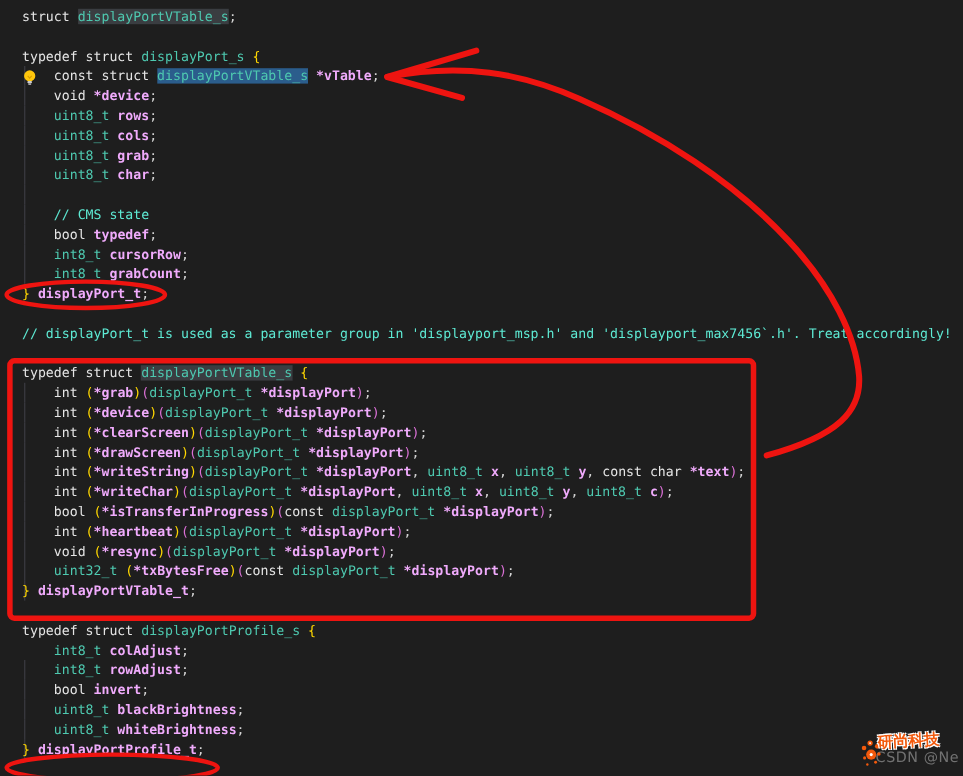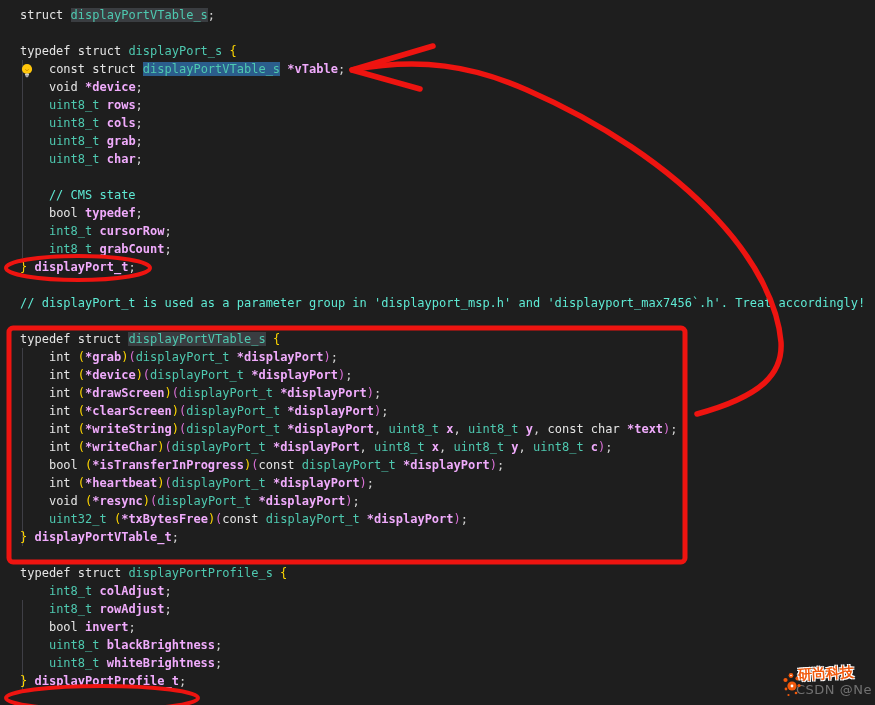--- a/index.html
+++ b/index.html
@@ -95,22 +95,22 @@
       <div class="code-line"><span class="tk-p">    </span><span class="tk-k">bool </span><span class="tk-m">typedef</span><span class="tk-p">;</span></div>
       <div class="code-line"><span class="tk-p">    </span><span class="tk-t">int8_t </span><span class="tk-m">cursorRow</span><span class="tk-p">;</span></div>
       <div class="code-line"><span class="tk-p">    </span><span class="tk-t">int8_t </span><span class="tk-m">grabCount</span><span class="tk-p">;</span></div>
       <div class="code-line"><span class="tk-b1">} </span><span class="tk-m">displayPort_t</span><span class="tk-p">;</span></div>
       <div class="code-line"></div>
       <div class="code-line"><span class="tk-c">// displayPort_t is used as a parameter group in 'displayport_msp.h' and 'displayport_max7456`.h'. Treat accordingly!</span></div>
       <div class="code-line"></div>
       <div class="code-line"><span class="tk-k">typedef struct </span><span class="tk-th">displayPortVTable_s</span><span class="tk-p"> </span><span class="tk-b1">{</span></div>
       <div class="code-line"><span class="tk-p">    </span><span class="tk-k">int </span><span class="tk-b1">(</span><span class="tk-m">*grab</span><span class="tk-b1">)</span><span class="tk-b2">(</span><span class="tk-t">displayPort_t</span><span class="tk-m"> *displayPort</span><span class="tk-b2">)</span><span class="tk-p">;</span></div>
       <div class="code-line"><span class="tk-p">    </span><span class="tk-k">int </span><span class="tk-b1">(</span><span class="tk-m">*device</span><span class="tk-b1">)</span><span class="tk-b2">(</span><span class="tk-t">displayPort_t</span><span class="tk-m"> *displayPort</span><span class="tk-b2">)</span><span class="tk-p">;</span></div>
+      <div class="code-line"><span class="tk-p">    </span><span class="tk-k">int </span><span class="tk-b1">(</span><span class="tk-m">*clearScreen</span><span class="tk-b1">)</span><span class="tk-b2">(</span><span class="tk-t">displayPort_t</span><span class="tk-m"> *displayPort</span><span class="tk-b2">)</span><span class="tk-p">;</span></div>
       <div class="code-line"><span class="tk-p">    </span><span class="tk-k">int </span><span class="tk-b1">(</span><span class="tk-m">*drawScreen</span><span class="tk-b1">)</span><span class="tk-b2">(</span><span class="tk-t">displayPort_t</span><span class="tk-m"> *displayPort</span><span class="tk-b2">)</span><span class="tk-p">;</span></div>
-      <div class="code-line"><span class="tk-p">    </span><span class="tk-k">int </span><span class="tk-b1">(</span><span class="tk-m">*clearScreen</span><span class="tk-b1">)</span><span class="tk-b2">(</span><span class="tk-t">displayPort_t</span><span class="tk-m"> *displayPort</span><span class="tk-b2">)</span><span class="tk-p">;</span></div>
       <div class="code-line"><span class="tk-p">    </span><span class="tk-k">int </span><span class="tk-b1">(</span><span class="tk-m">*writeString</span><span class="tk-b1">)</span><span class="tk-b2">(</span><span class="tk-t">displayPort_t</span><span class="tk-m"> *displayPort</span><span class="tk-p">, </span><span class="tk-t">uint8_t</span><span class="tk-m"> x</span><span class="tk-p">, </span><span class="tk-t">uint8_t</span><span class="tk-m"> y</span><span class="tk-p">, </span><span class="tk-k">const char</span><span class="tk-m"> *text</span><span class="tk-b2">)</span><span class="tk-p">;</span></div>
       <div class="code-line"><span class="tk-p">    </span><span class="tk-k">int </span><span class="tk-b1">(</span><span class="tk-m">*writeChar</span><span class="tk-b1">)</span><span class="tk-b2">(</span><span class="tk-t">displayPort_t</span><span class="tk-m"> *displayPort</span><span class="tk-p">, </span><span class="tk-t">uint8_t</span><span class="tk-m"> x</span><span class="tk-p">, </span><span class="tk-t">uint8_t</span><span class="tk-m"> y</span><span class="tk-p">, </span><span class="tk-t">uint8_t</span><span class="tk-m"> c</span><span class="tk-b2">)</span><span class="tk-p">;</span></div>
       <div class="code-line"><span class="tk-p">    </span><span class="tk-k">bool </span><span class="tk-b1">(</span><span class="tk-m">*isTransferInProgress</span><span class="tk-b1">)</span><span class="tk-b2">(</span><span class="tk-k">const </span><span class="tk-t">displayPort_t</span><span class="tk-m"> *displayPort</span><span class="tk-b2">)</span><span class="tk-p">;</span></div>
       <div class="code-line"><span class="tk-p">    </span><span class="tk-k">int </span><span class="tk-b1">(</span><span class="tk-m">*heartbeat</span><span class="tk-b1">)</span><span class="tk-b2">(</span><span class="tk-t">displayPort_t</span><span class="tk-m"> *displayPort</span><span class="tk-b2">)</span><span class="tk-p">;</span></div>
       <div class="code-line"><span class="tk-p">    </span><span class="tk-k">void </span><span class="tk-b1">(</span><span class="tk-m">*resync</span><span class="tk-b1">)</span><span class="tk-b2">(</span><span class="tk-t">displayPort_t</span><span class="tk-m"> *displayPort</span><span class="tk-b2">)</span><span class="tk-p">;</span></div>
       <div class="code-line"><span class="tk-p">    </span><span class="tk-t">uint32_t </span><span class="tk-b1">(</span><span class="tk-m">*txBytesFree</span><span class="tk-b1">)</span><span class="tk-b2">(</span><span class="tk-k">const </span><span class="tk-t">displayPort_t</span><span class="tk-m"> *displayPort</span><span class="tk-b2">)</span><span class="tk-p">;</span></div>
       <div class="code-line"><span class="tk-b1">} </span><span class="tk-m">displayPortVTable_t</span><span class="tk-p">;</span></div>
       <div class="code-line"></div>
       <div class="code-line"><span class="tk-k">typedef struct </span><span class="tk-t">displayPortProfile_s </span><span class="tk-b1">{</span></div>
       <div class="code-line"><span class="tk-p">    </span><span class="tk-t">int8_t </span><span class="tk-m">colAdjust</span><span class="tk-p">;</span></div>

